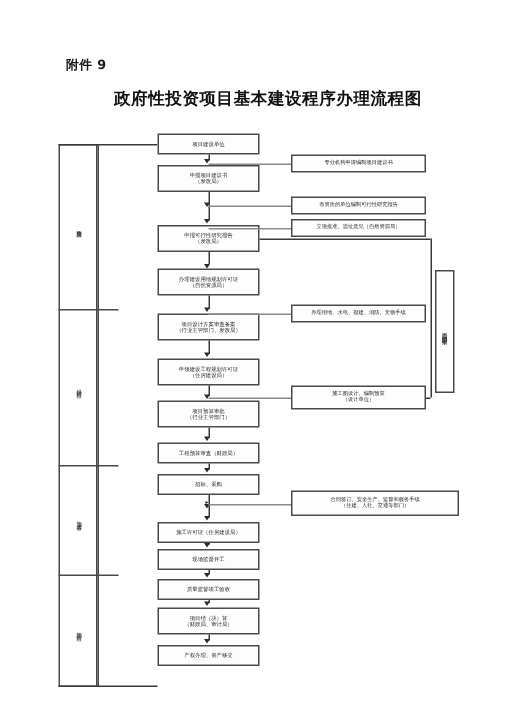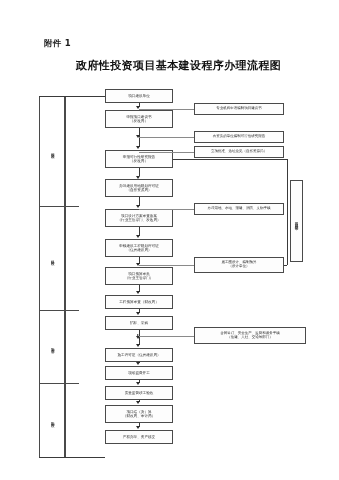--- a/index.html
+++ b/index.html
@@ -111,21 +111,21 @@
     border-top:1.8px solid transparent;
     border-bottom:1.8px solid transparent;
     border-left:2.6px solid #2a2a2a;
   }
 </style>
 </head>
 <body>
 
 <div id="page">
 
-  <div class="attach-label">附件 1</div>
+  <div class="attach-label">附件 9</div>
   <div class="doc-title">政府性投资项目基本建设程序办理流程图</div>
 
   <div id="chart">
 
     <div class="phase-frame" style="left:39px;top:96px;width:26px;height:362px;"></div>
     <div class="spine" style="left:65px;top:96px;height:362px;"></div>
 
     <div class="phase-sep" style="left:39px;top:206px;width:40px;"></div>
     <div class="phase-sep" style="left:39px;top:310px;width:40px;"></div>
     <div class="phase-sep" style="left:39px;top:383px;width:40px;"></div>

